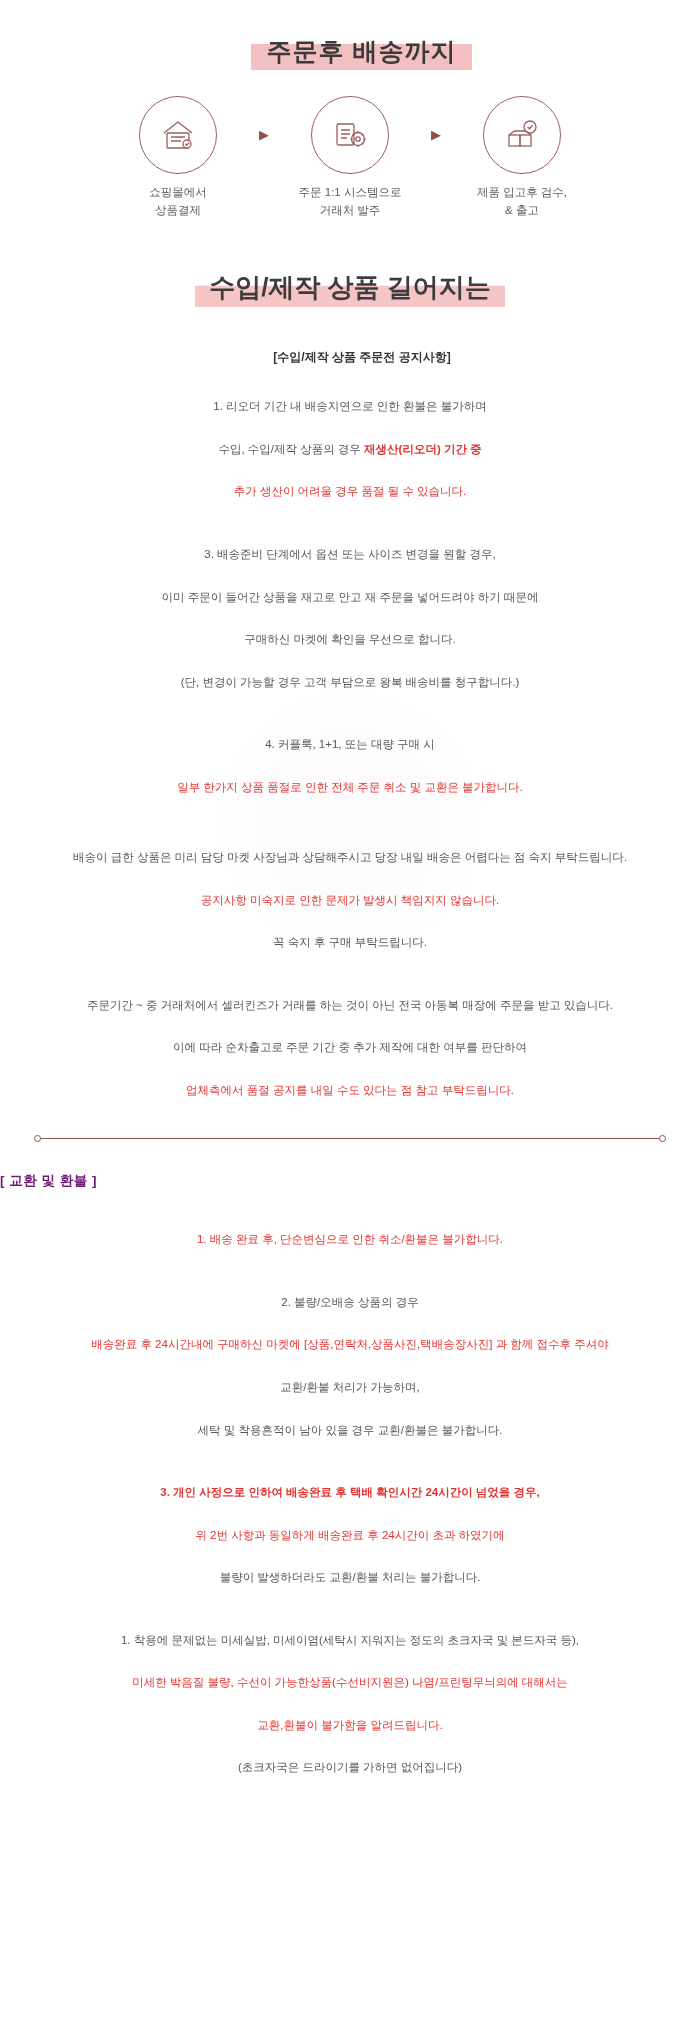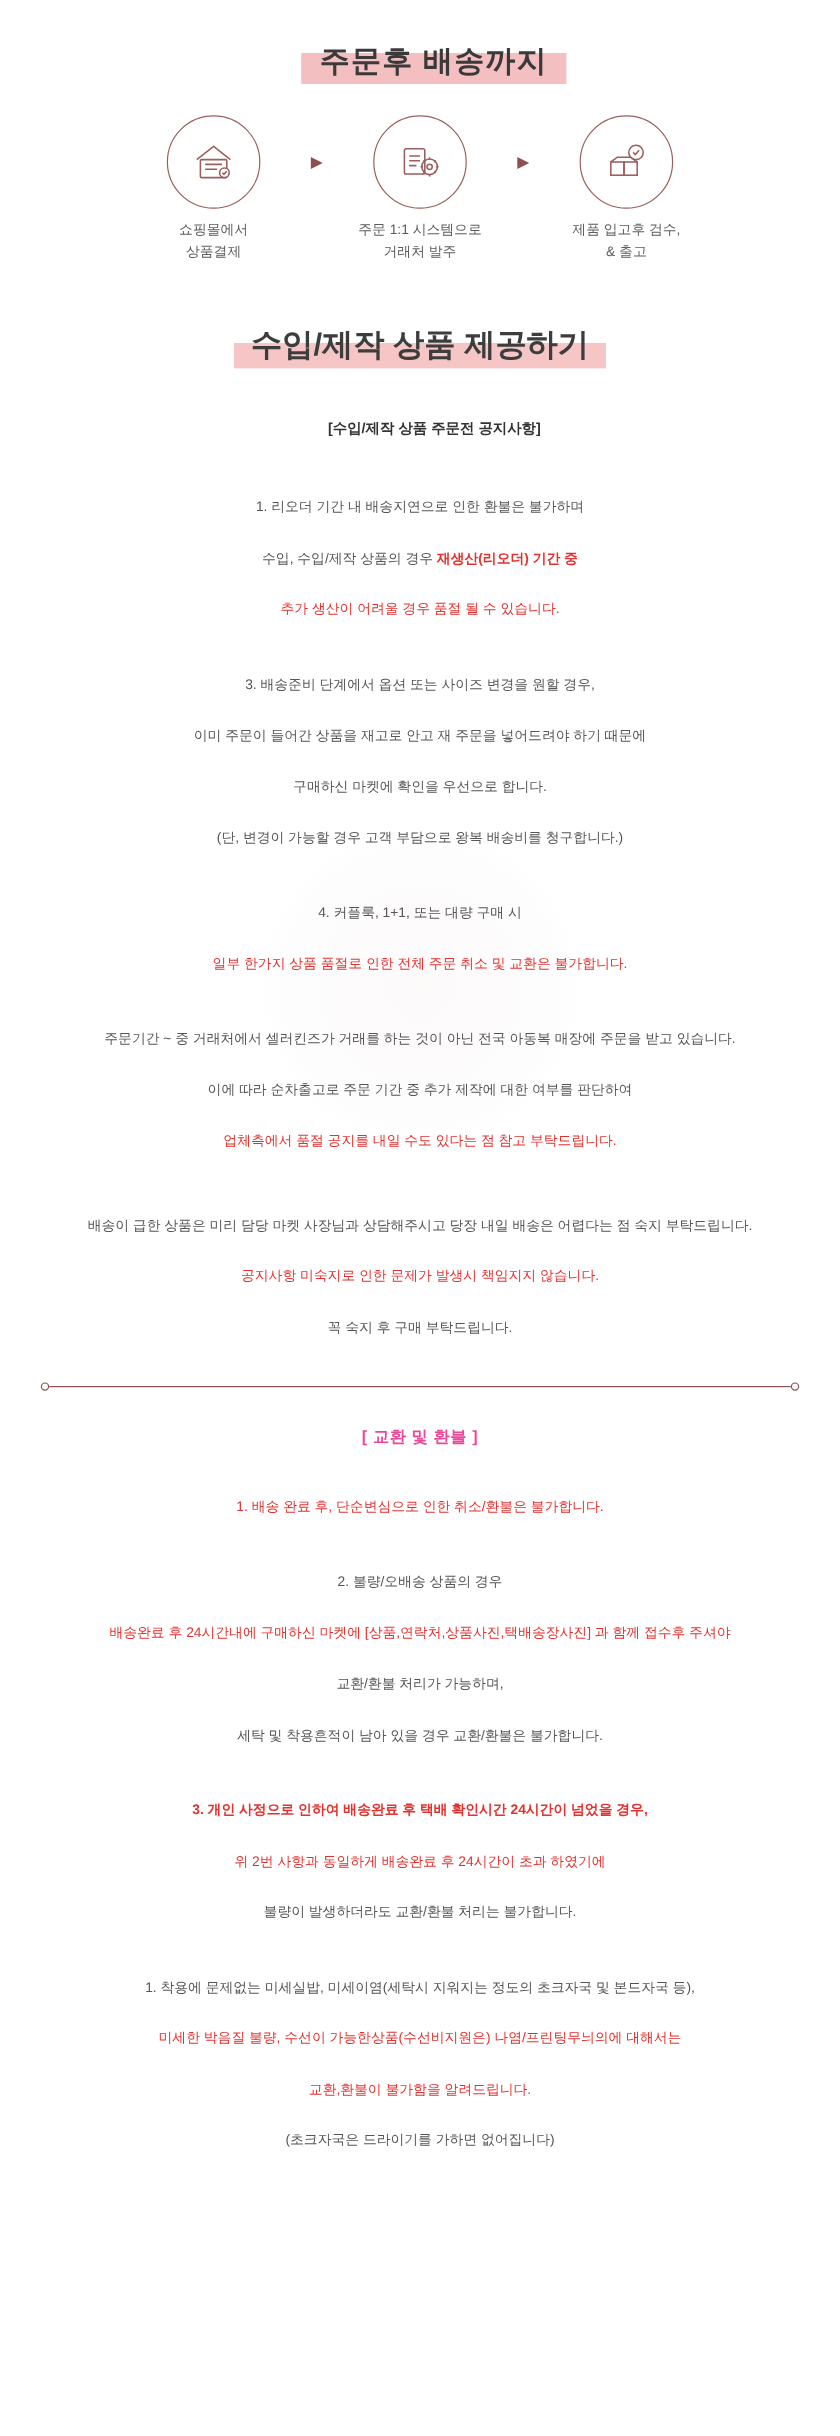--- a/index.html
+++ b/index.html
@@ -114,21 +114,21 @@
     color: #555;
     margin: 0 0 26px 0;
     white-space: pre-line;
     padding: 0 40px;
   }
   .sub-head {
     text-align: center;
     font-size: 12px;
     font-weight: bold;
     color: #333;
-    margin: 0 0 24px 0;
+    margin: 0 0 7px 0;
     line-height: 1.8;
     padding-left: 24px;
   }
   .red { color: #e2322f; font-weight: bold; }
   .red-b { color: #e2322f; font-weight: normal; }
 
   
   .divider {
     display: flex;
     align-items: center;
@@ -142,24 +142,24 @@
     border-radius: 50%;
     flex: 0 0 auto;
   }
   .divider .line {
     height: 1px;
     background: #8d4f4f;
     flex: 1 1 auto;
   }
 
   .section-title {
-    text-align: center;
+    text-align: left;
     font-size: 13.5px;
     font-weight: bold;
-    color: #ec4899;
+    color: #701a75;
     margin: 0 0 18px 0;
     letter-spacing: 0.5px;
   }
 
   .numbered {
     text-align: center;
     font-size: 11.5px;
     line-height: 1.85;
     color: #555;
     margin: 0 0 20px 0;
@@ -220,21 +220,21 @@
             <circle cx="30" cy="14" r="6"></circle>
             <path d="M27.6 14 l1.8 1.8 l3.2 -3.6"></path>
           </svg>
         </div>
         <div class="step-label">제품 입고후 검수,
 &amp; 출고</div>
       </div>
     </div>
 
     <div class="pink-heading-wrap">
-      <div class="pink-heading">수입/제작 상품 제공하기</div>
+      <div class="pink-heading">수입/제작 상품 길어지는</div>
     </div>
 
     <div class="sub-head">[수입/제작 상품 주문전 공지사항]</div>
 
     <div class="numbered">
       <span>1. 리오더 기간 내 배송지연으로 인한 환불은 불가하며</span><br>
       <span>수입, 수입/제작 상품의 경우 </span><span class="red">재생산(리오더) 기간 중</span><br>
       <span class="red-b">추가 생산이 어려울 경우 품절 될 수 있습니다.</span>
     </div>
 
@@ -244,32 +244,32 @@
       <span>이미 주문이 들어간 상품을 재고로 안고 재 주문을 넣어드려야 하기 때문에</span><br>
       <span>구매하신 마켓에 확인을 우선으로 합니다.</span><br>
       <span>(단, 변경이 가능할 경우 고객 부담으로 왕복 배송비를 청구합니다.)</span>
     </div>
 
     <div class="numbered">
       <span>4. 커플룩, 1+1, 또는 대량 구매 시</span><br>
       <span class="red-b">일부 한가지 상품 품절로 인한 전체 주문 취소 및 교환은 불가합니다.</span>
     </div>
 
-    <div class="numbered">
-      <span>주문기간 ~ 중 거래처에서 셀러킨즈가 거래를 하는 것이 아닌 전국 아동복 매장에 주문을 받고 있습니다.</span><br>
-      <span>이에 따라 순차출고로 주문 기간 중 추가 제작에 대한 여부를 판단하여</span><br>
-      <span class="red-b">업체측에서 품절 공지를 내일 수도 있다는 점 참고 부탁드립니다.</span>
-    </div>
-
     <div class="numbered" style="margin-top:28px;">
       <span>배송이 급한 상품은 미리 담당 마켓 사장님과 상담해주시고 당장 내일 배송은 어렵다는 점 숙지 부탁드립니다.</span><br>
       <span class="red-b">공지사항 미숙지로 인한 문제가 발생시 책임지지 않습니다.</span><br>
       <span>꼭 숙지 후 구매 부탁드립니다.</span>
     </div>
 
+    <div class="numbered">
+      <span>주문기간 ~ 중 거래처에서 셀러킨즈가 거래를 하는 것이 아닌 전국 아동복 매장에 주문을 받고 있습니다.</span><br>
+      <span>이에 따라 순차출고로 주문 기간 중 추가 제작에 대한 여부를 판단하여</span><br>
+      <span class="red-b">업체측에서 품절 공지를 내일 수도 있다는 점 참고 부탁드립니다.</span>
+    </div>
+
     <div class="divider">
       <span class="dot"></span>
       <span class="line"></span>
       <span class="dot"></span>
     </div>
 
     <div class="section-title">[ 교환 및 환불 ]</div>
 
     <div class="numbered">
       <span class="red-b">1. 배송 완료 후, 단순변심으로 인한 취소/환불은 불가합니다.</span>

